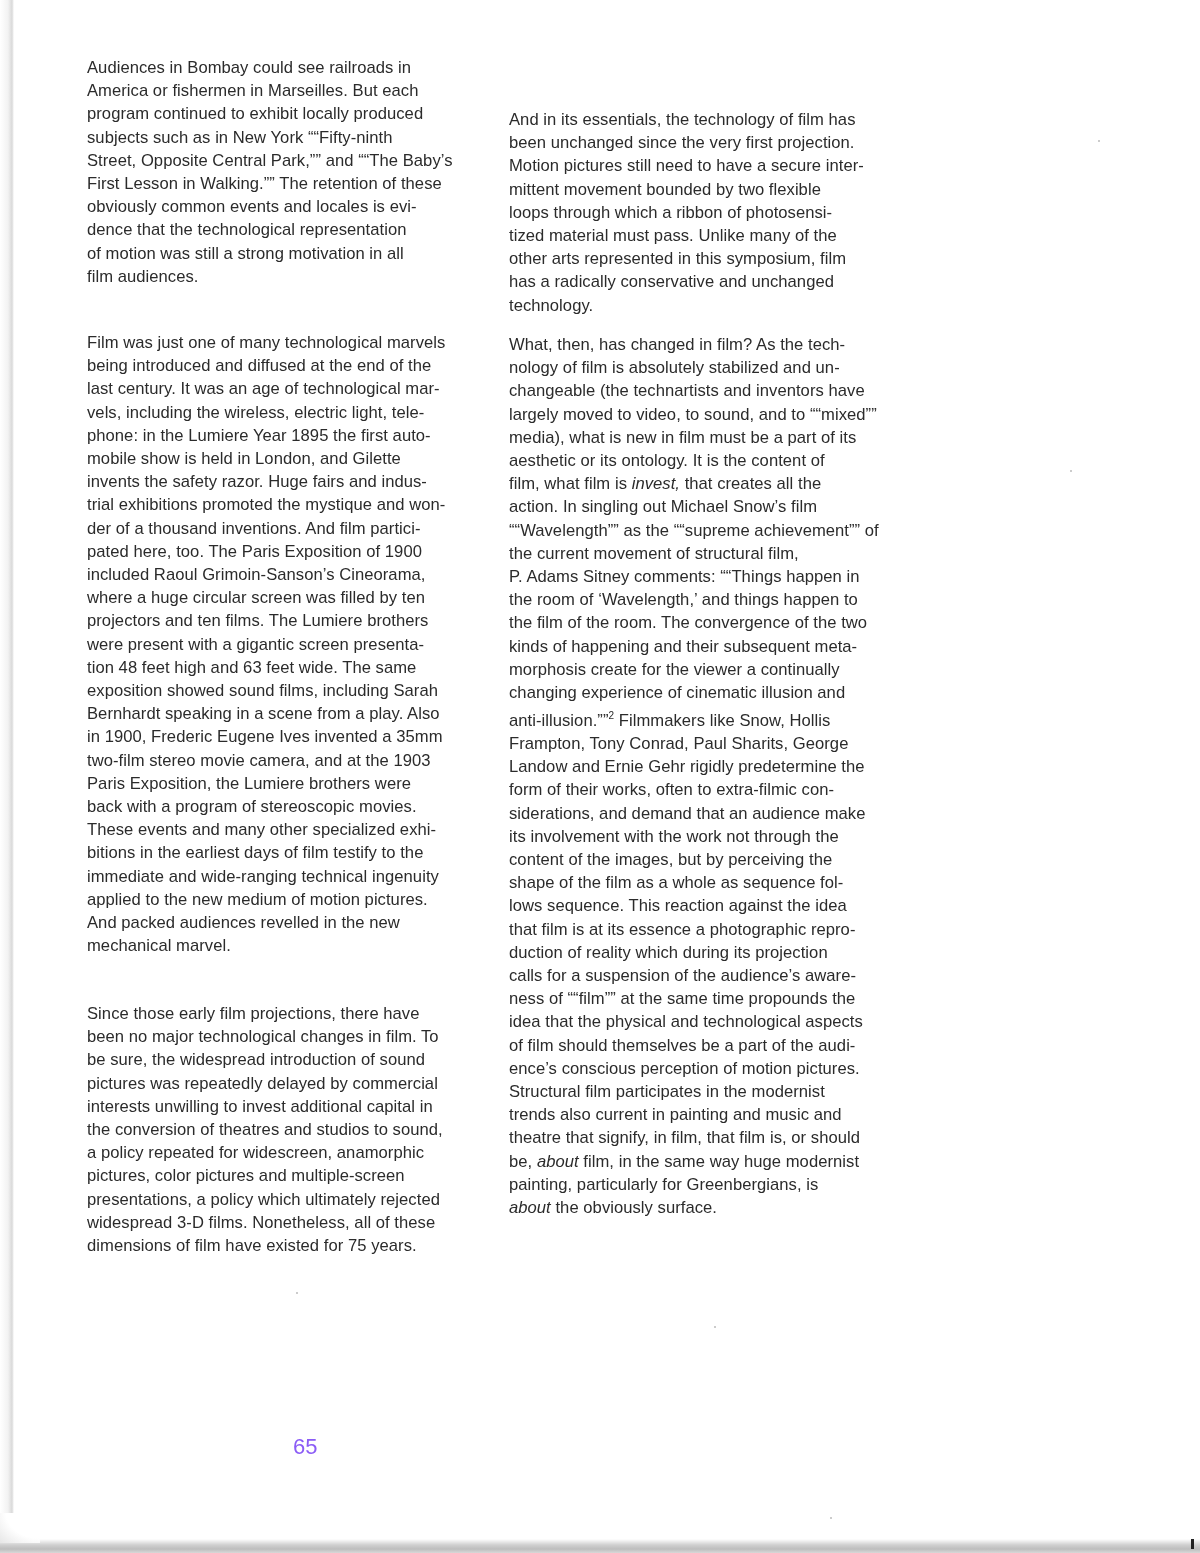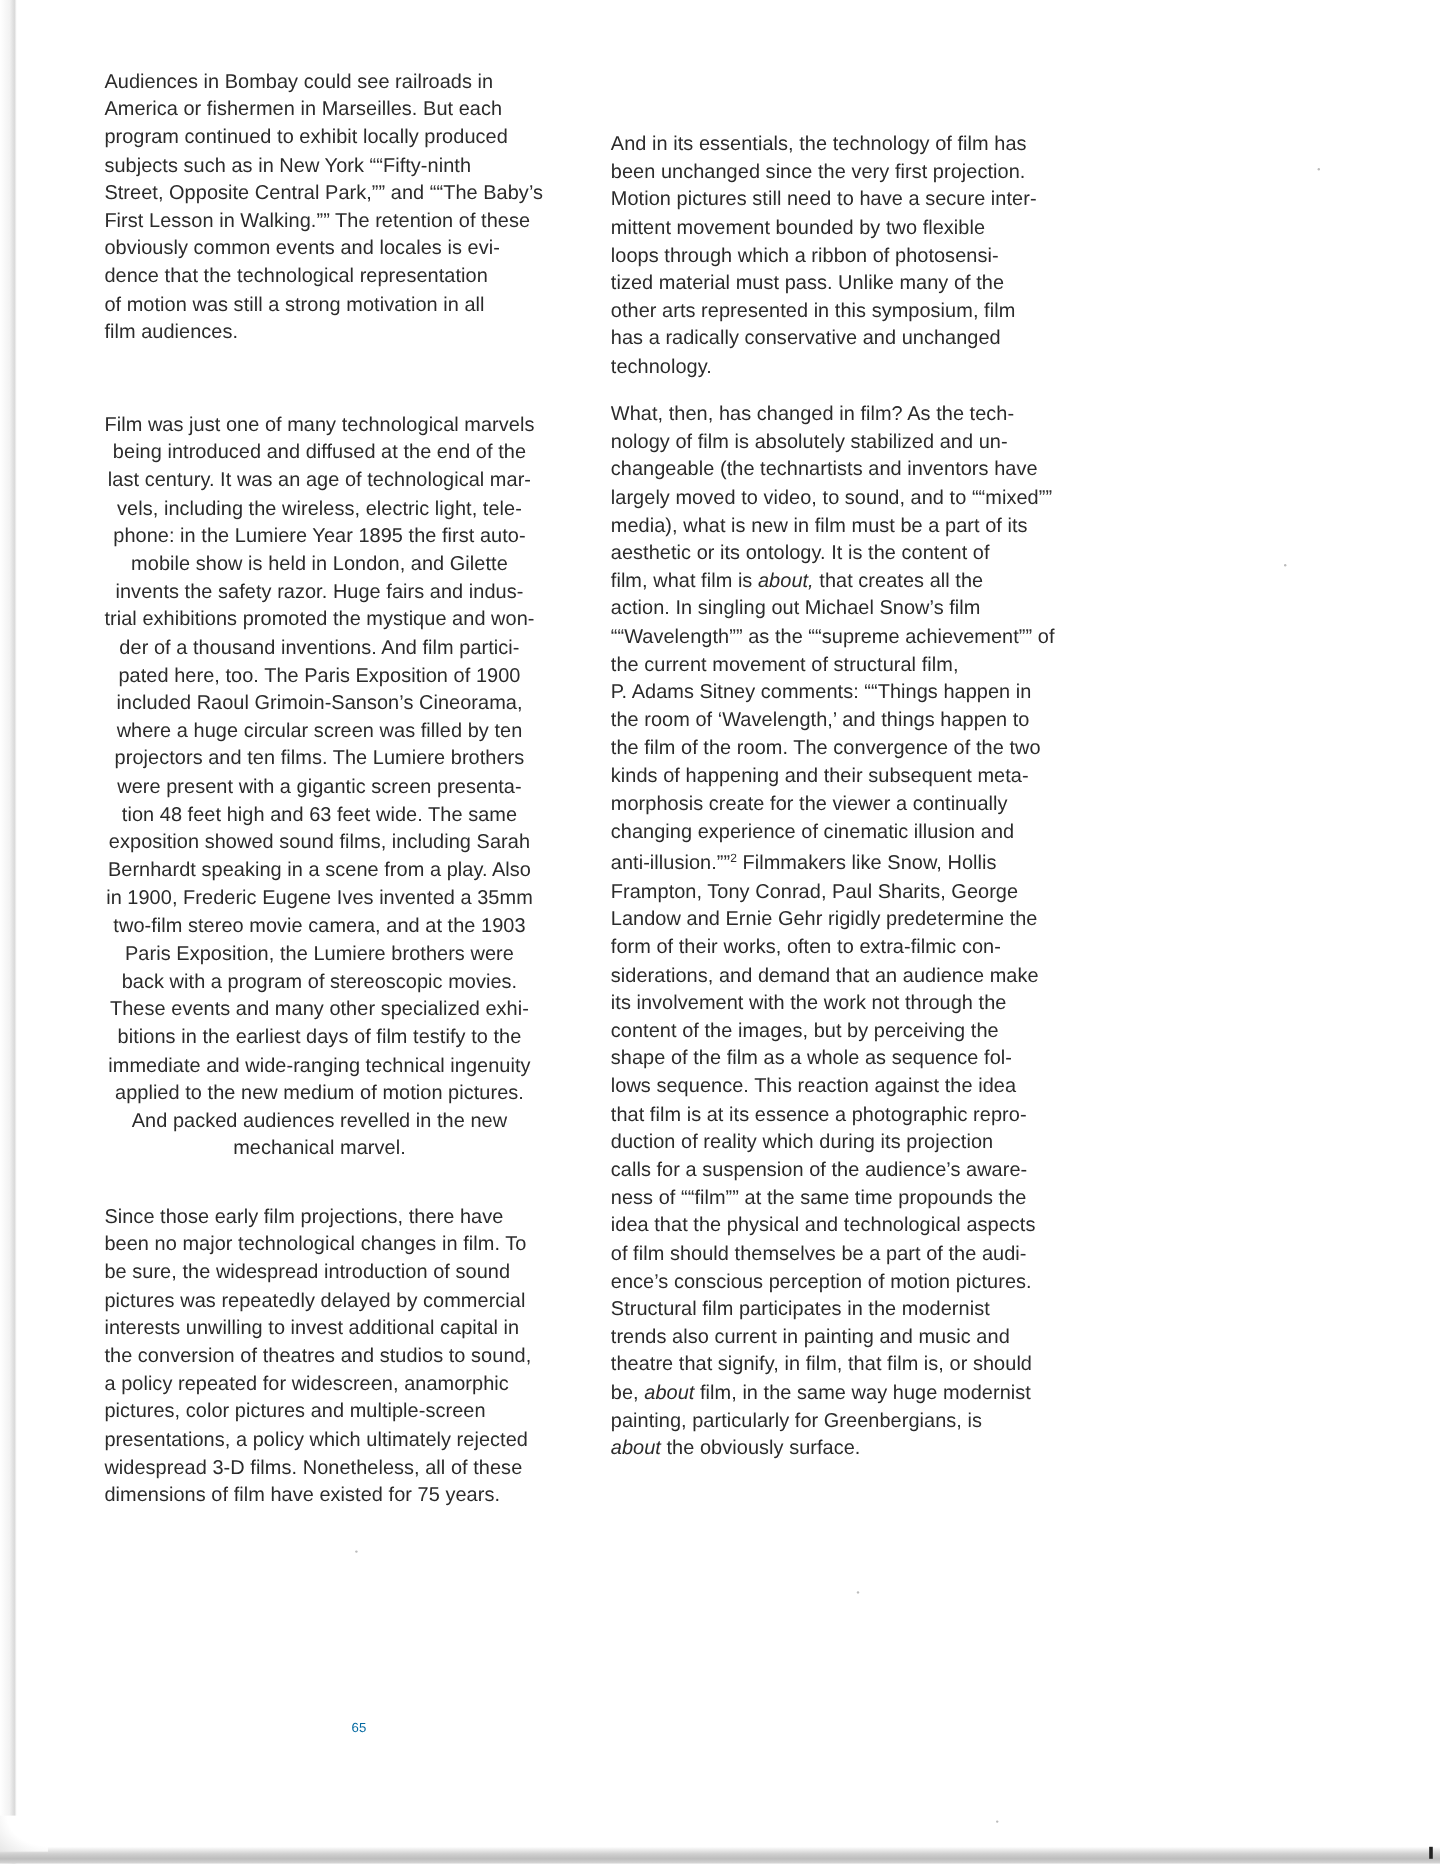--- a/index.html
+++ b/index.html
@@ -31,21 +31,21 @@
     font-size: 16.6px;
     line-height: 23.2px;
     letter-spacing: 0.05px;
   }
   .col-left { left: 87px; }
   .col-right { left: 509px; }
   .para { margin: 0; white-space: pre-line; }
   em { font-style: italic; }
   .page-number {
     position: absolute; left: 293px; top: 1434px;
-    font-size: 11px; color: #0369a1;
+    font-size: 22px; color: #8b5cf6;
   }
   .speck { position: absolute; width: 2px; height: 2px; background: #bbb; border-radius: 1px; }
 </style>
 </head>
 <body>
 
 <div class="left-edge"></div>
 <div class="bottom-edge"></div>
 <div class="bottom-corner"></div>
 <div class="edge-mark"></div>
@@ -60,21 +60,21 @@
   <p class="para" style="position:absolute;top:56px;">Audiences in Bombay could see railroads in
 America or fishermen in Marseilles.  But each
 program continued to exhibit locally produced
 subjects such as in New York ““Fifty-ninth
 Street, Opposite Central Park,”” and ““The Baby’s
 First Lesson in Walking.”” The retention of these
 obviously common events and locales is evi-
 dence that the technological representation
 of motion was still a strong motivation in all
 film audiences.</p>
-  <p class="para" style="position:absolute;top:342px;text-align:center;">Film was just one of many technological marvels
+  <p class="para" style="position:absolute;top:331px;">Film was just one of many technological marvels
 being introduced and diffused at the end of the
 last century.  It was an age of technological mar-
 vels, including the wireless, electric light, tele-
 phone: in the Lumiere Year 1895 the first auto-
 mobile show is held in London, and Gilette
 invents the safety razor.  Huge fairs and indus-
 trial exhibitions promoted the mystique and won-
 der of a thousand inventions.  And film partici-
 pated here, too. The Paris Exposition of 1900
 included Raoul Grimoin-Sanson’s Cineorama,
@@ -116,21 +116,21 @@
 tized material must pass.  Unlike many of the
 other arts represented in this symposium, film
 has a radically conservative and unchanged
 technology.</p>
   <p class="para" style="position:absolute;top:333px;"><span>What, then, has changed in film?  As the tech-
 nology of film is absolutely stabilized and un-
 changeable (the technartists and inventors have
 largely moved to video, to sound, and to ““mixed””
 media), what is new in film must be a part of its
 aesthetic or its ontology.  It is the content of
-film, what film is </span><em>about,</em><span> that creates all the
+film, what film is </span><em>invest,</em><span> that creates all the
 action.  In singling out Michael Snow’s film
 ““Wavelength”” as the ““supreme achievement”” of
 the current movement of structural film,
 P. Adams Sitney comments: ““Things happen in
 the room of ‘Wavelength,’ and things happen to
 the film of the room. The convergence of the two
 kinds of happening and their subsequent meta-
 morphosis create for the viewer a continually
 changing experience of cinematic illusion and
 anti-illusion.””</span><sup style="font-size:10px;">2</sup><span>  Filmmakers like Snow, Hollis

